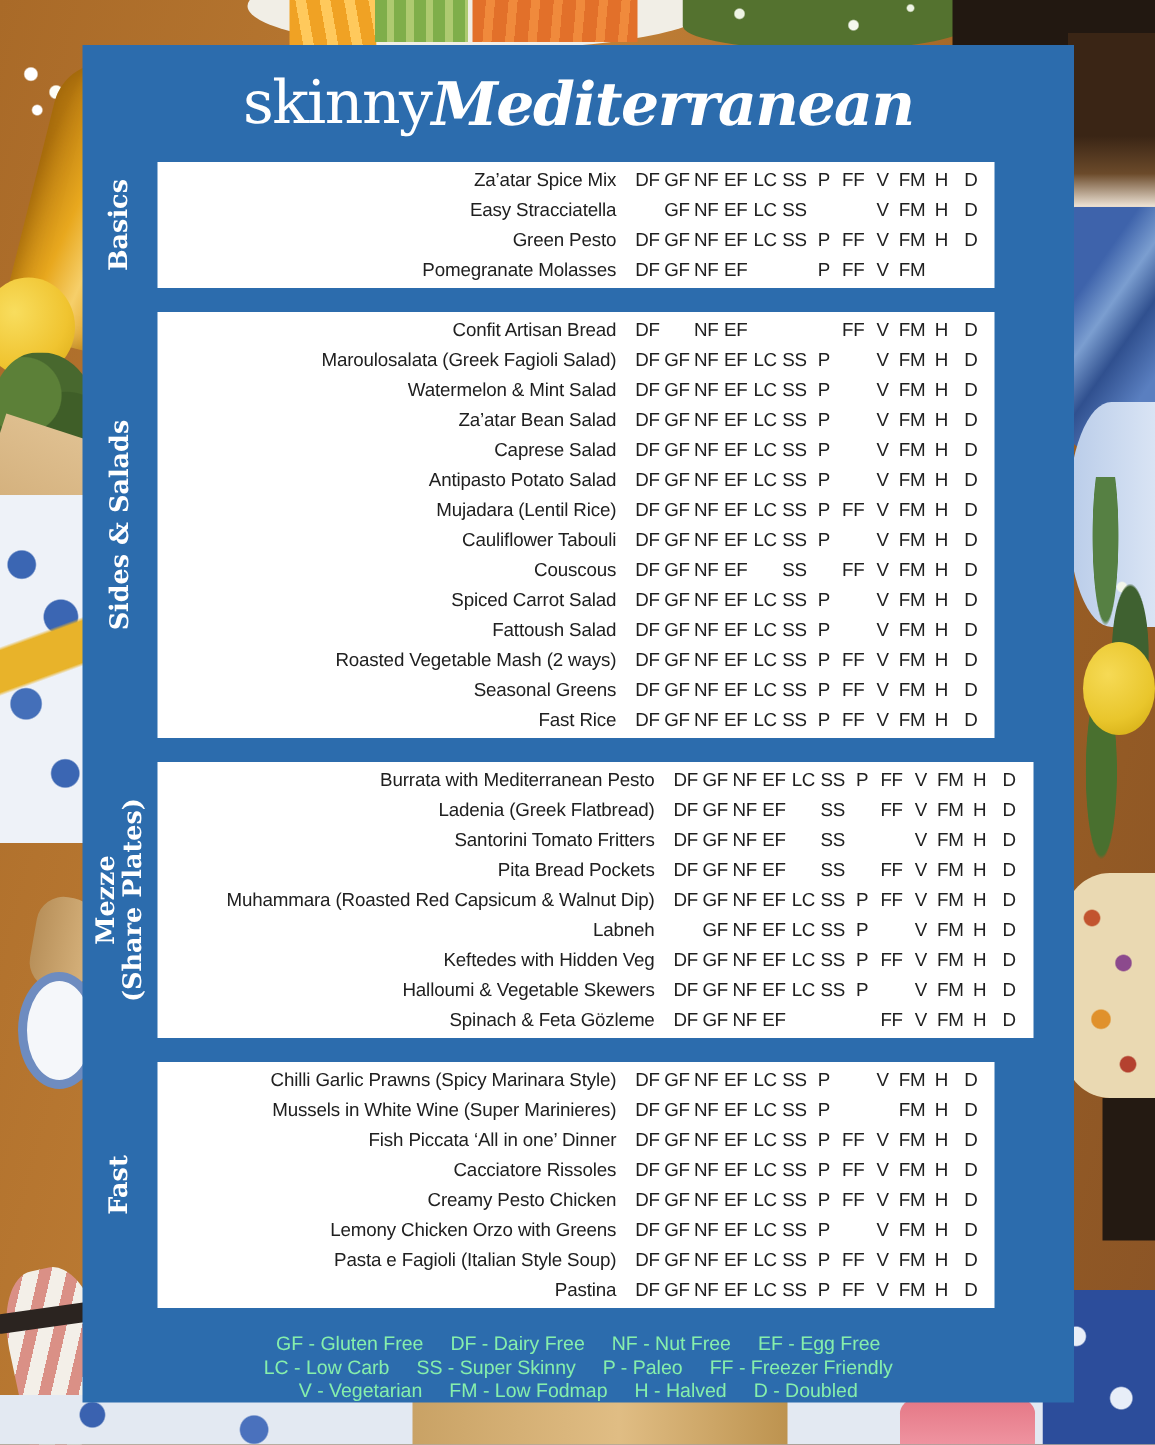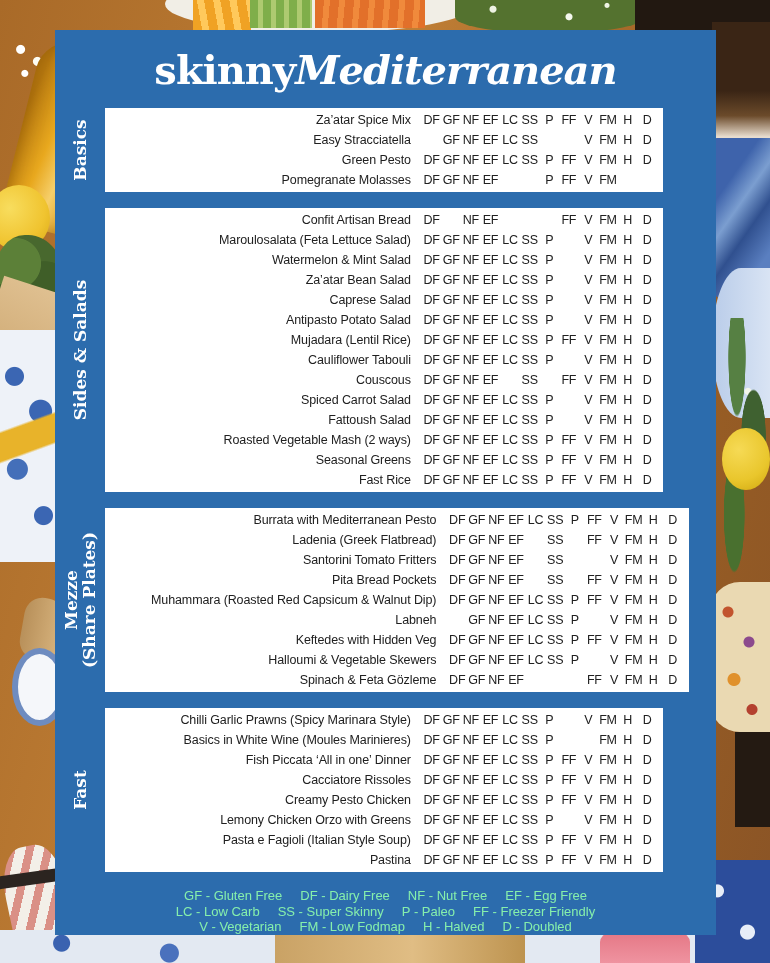--- a/index.html
+++ b/index.html
@@ -59,21 +59,21 @@
       radial-gradient(circle at 88% 60%,#4a71bd 9px,transparent 10px),#e3e9f2;}
   .d-board-bottom{left:275px;top:928px;width:250px;height:35px;background:linear-gradient(90deg,#c9a265,#e0bd84 55%,#bd934f);}
   .d-watermelon{left:600px;top:925px;width:90px;height:38px;border-radius:45% 45% 0 0;background:linear-gradient(180deg,#e2717f,#ef93a0);}
   .d-pot-bottom{left:695px;top:860px;width:75px;height:103px;border-radius:20px 0 0 0;
     background:radial-gradient(circle at 30% 30%,#e8eef8 6px,transparent 7px),radial-gradient(circle at 70% 70%,#e8eef8 7px,transparent 8px),#2c4d9b;}
 
   
   .card{position:absolute;left:55px;top:30px;width:661px;height:905px;background:var(--card-blue,#2c6cad);}
   .title-wrap{height:78px;display:flex;align-items:center;justify-content:center;color:#fff;
     font-family:"DejaVu Serif",serif;font-size:40px;letter-spacing:-1px;}
-  .title-prefix{font-weight:700;}
+  .title-prefix{font-weight:400;}
   .title-em{font-weight:700;font-style:italic;}
   .section{display:flex;margin:0 53px 16px 0;}
   .side-label{flex:0 0 50px;width:50px;display:flex;align-items:center;justify-content:center;}
   .rot{transform:rotate(-90deg);color:#fff;font-family:"DejaVu Serif",serif;font-weight:700;
     font-size:17px;line-height:18px;text-align:center;white-space:nowrap;}
   .panel{flex:1;background:#fff;padding:2px 6px 2px 0;}
   .row{display:flex;align-items:center;height:20px;}
   .rname{flex:1;white-space:nowrap;text-align:right;padding-right:11px;font-size:12.5px;color:#202020;letter-spacing:-0.1px;margin-left:46px;}
   .rtags{display:flex;flex:0 0 auto;}
   .tag{flex:0 0 19.6px;width:19.6px;text-align:center;font-size:12.5px;color:#202020;letter-spacing:-0.2px;}
@@ -214,21 +214,21 @@
               <span class="tag"></span>
               <span class="tag"></span>
               <span class="tag">FF</span>
               <span class="tag">V</span>
               <span class="tag">FM</span>
               <span class="tag">H</span>
               <span class="tag">D</span>
             </div>
           </div>
           <div class="row">
-            <div class="rname">Maroulosalata (Feta Lettuce Salad)</div>
+            <div class="rname">Maroulosalata (Greek Fagioli Salad)</div>
             <div class="rtags">
               <span class="tag">DF</span>
               <span class="tag">GF</span>
               <span class="tag">NF</span>
               <span class="tag">EF</span>
               <span class="tag">LC</span>
               <span class="tag">SS</span>
               <span class="tag">P</span>
               <span class="tag"></span>
               <span class="tag">V</span>
@@ -624,21 +624,21 @@
               <span class="tag">SS</span>
               <span class="tag">P</span>
               <span class="tag"></span>
               <span class="tag">V</span>
               <span class="tag">FM</span>
               <span class="tag">H</span>
               <span class="tag">D</span>
             </div>
           </div>
           <div class="row">
-            <div class="rname">Basics in White Wine (Moules Marinieres)</div>
+            <div class="rname">Mussels in White Wine (Super Marinieres)</div>
             <div class="rtags">
               <span class="tag">DF</span>
               <span class="tag">GF</span>
               <span class="tag">NF</span>
               <span class="tag">EF</span>
               <span class="tag">LC</span>
               <span class="tag">SS</span>
               <span class="tag">P</span>
               <span class="tag"></span>
               <span class="tag"></span>

